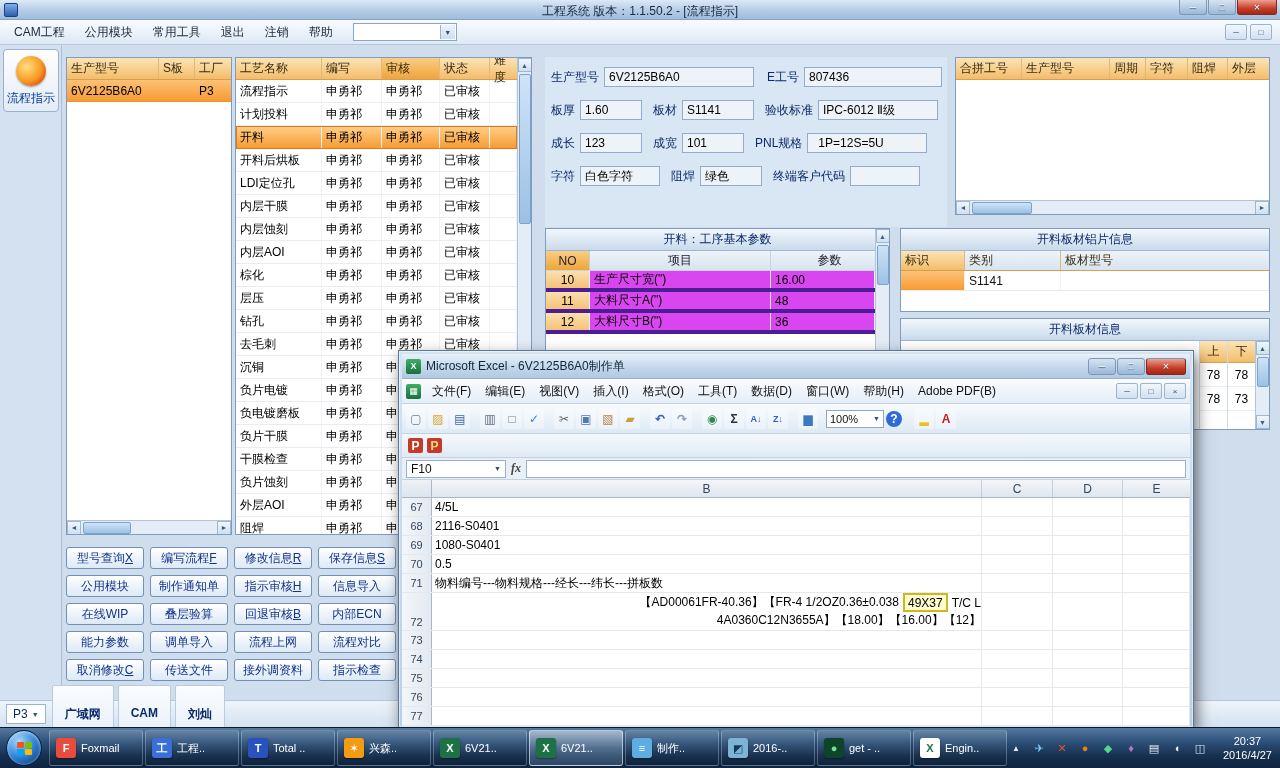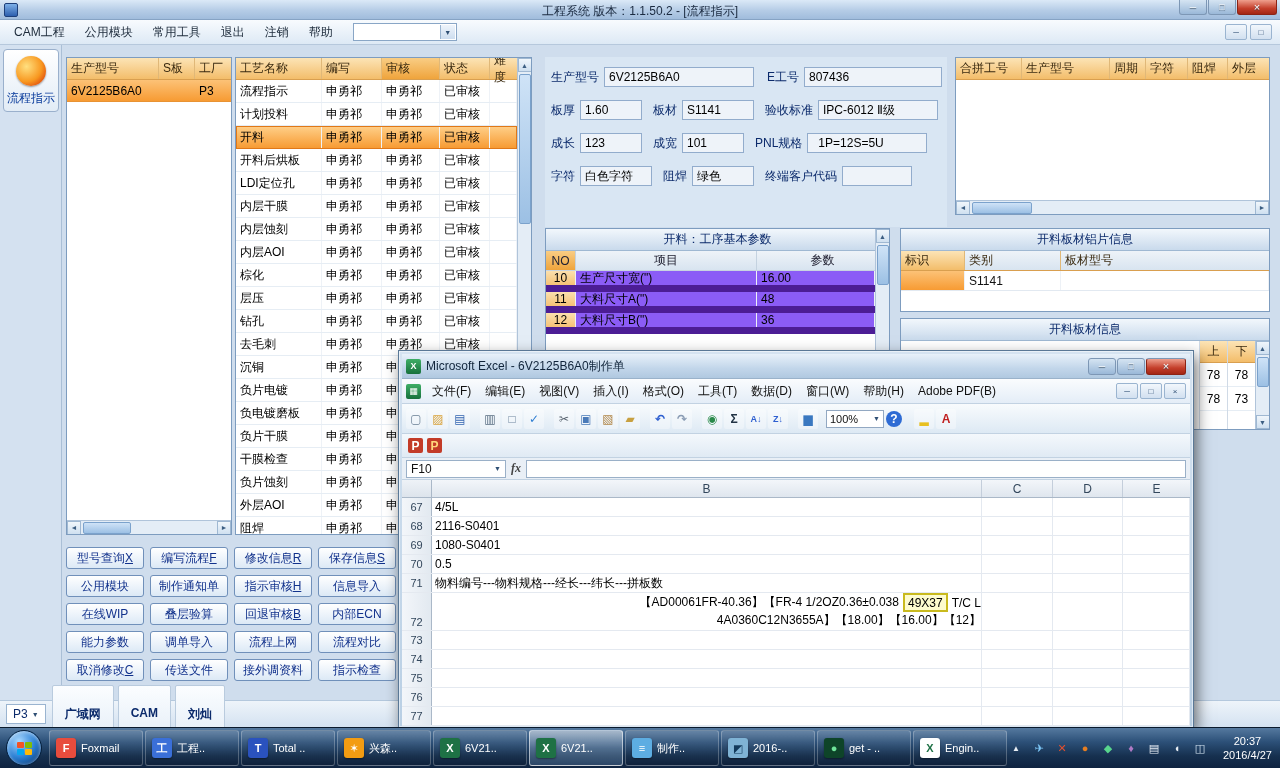--- a/index.html
+++ b/index.html
@@ -81,23 +81,23 @@
   #combineTable { left:955px; top:57px; width:315px; height:158px; }
   .cb-c1{width:66px;} .cb-c2{width:88px;} .cb-c3{width:36px;} .cb-c4{width:42px;} .cb-c5{width:40px;} .cb-c6{flex:1; border-right:none;}
 
   
   #paramPanel { left:545px; top:228px; width:345px; height:140px; }
   .panel-title { height:22px; display:flex; align-items:center; justify-content:center; color:#0b2a6b;
     background:linear-gradient(#f2f7fc,#c9daec); border-bottom:1px solid #9fb8d2; }
   .pm-hdr { display:flex; height:20px; border-bottom:1px solid #c8d4e0; }
   .pm-hdr .h { display:flex; align-items:center; justify-content:center; color:#223;
     background:linear-gradient(#eef3f8,#d8e4f0); border-right:1px solid #c4d2e0; }
-  .pm-no { width:30px; } .pm-item { width:181px; } .pm-val { flex:1; border-right:none; }
+  .pm-no { width:44px; } .pm-item { width:181px; } .pm-val { flex:1; border-right:none; }
   .pm-hdr .pm-no { background:linear-gradient(#f9cd84,#efa43c); }
-  .pm-row { display:flex; height:21px; border-bottom:7px solid #4c1d95; background:#8b5cf6;text-align:center; }
+  .pm-row { display:flex; height:21px; border-bottom:4px solid #4c1d95; background:#d946ef;text-align:center; }
   .pm-row div { display:flex; align-items:center; padding-left:4px; border-right:1px solid #edf1f6; color:#000; }
   .pm-row .pm-no { justify-content:center; padding-left:0; background:linear-gradient(#fbe0ae,#f5c276); }
 
   
   #aluPanel { left:900px; top:228px; width:370px; height:84px; }
   .al-c1{width:64px;} .al-c2{width:96px;} .al-c3{flex:1; border-right:none;}
   .al-row { display:flex; height:20px; border-bottom:1px solid #e2e9f1; }
   .al-row div { display:flex; align-items:center; padding-left:4px; border-right:1px solid #edf1f6; }
   .al-row .al-c1 { background:linear-gradient(#fcc277,#f79b33); }
 
@@ -429,21 +429,21 @@
     <div class="f-row">
       <span class="f-label">成长</span>
       <div class="f-box" style="width:62px;">123</div>
       <span class="f-label" style="margin-left:6px;">成宽</span>
       <div class="f-box" style="width:62px;">101</div>
       <span class="f-label" style="margin-left:6px;">PNL规格</span>
       <div class="f-box" style="width:120px;padding-left:10px;">1P=12S=5U</div>
     </div>
     <div class="f-row">
       <span class="f-label">字符</span>
-      <div class="f-box" style="width:72px;">白色字符</div>
+      <div class="f-box" style="width:80px;">白色字符</div>
       <span class="f-label" style="margin-left:6px;">阻焊</span>
       <div class="f-box" style="width:62px;">绿色</div>
       <span class="f-label" style="margin-left:6px;">终端客户代码</span>
       <div class="f-box" style="width:70px;"></div>
     </div>
   </div>
 
   <div class="panel" id="combineTable">
     <div class="hdr-row">
       <div class="hdr-cell cb-c1">合拼工号</div>

